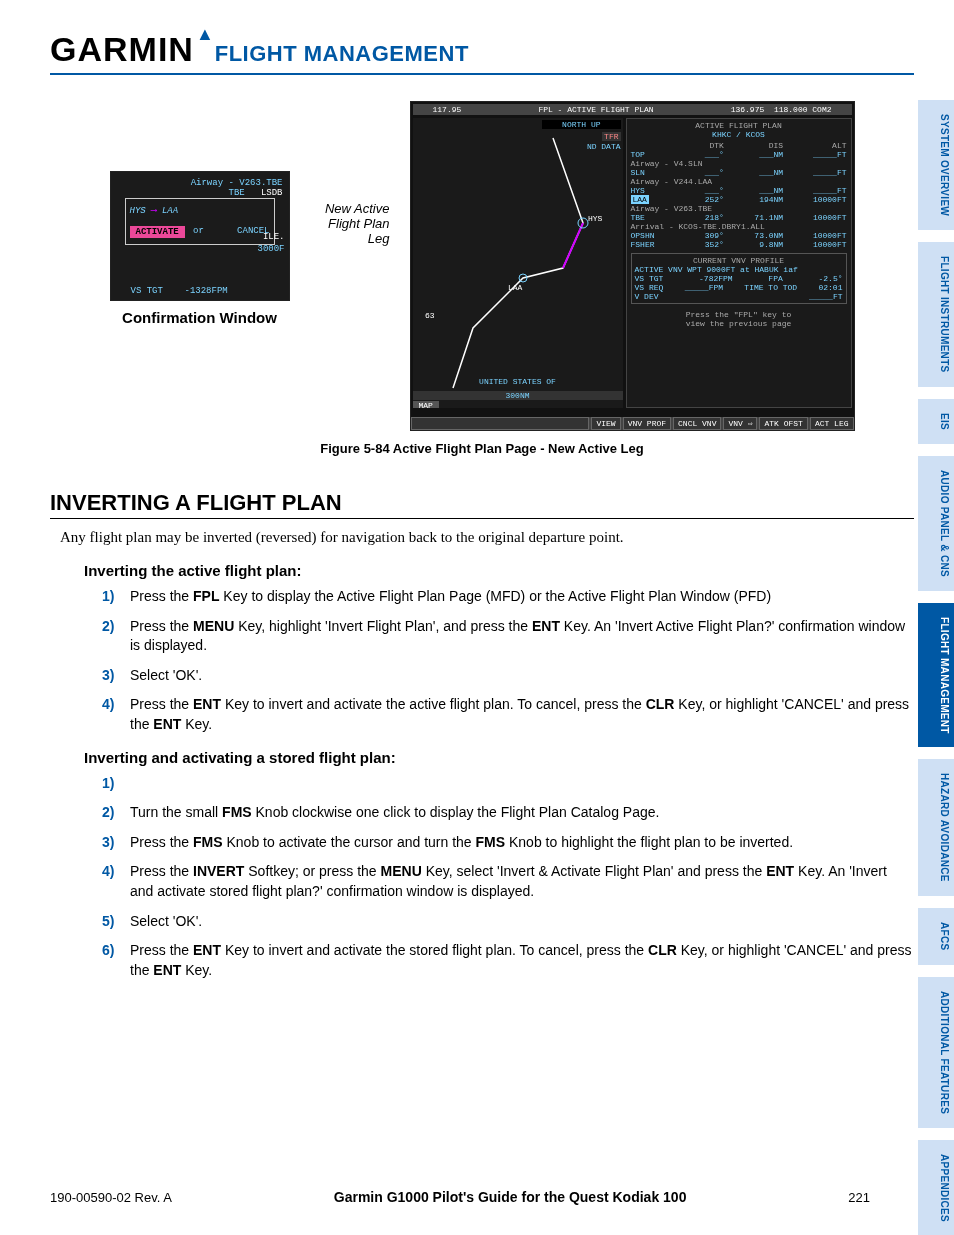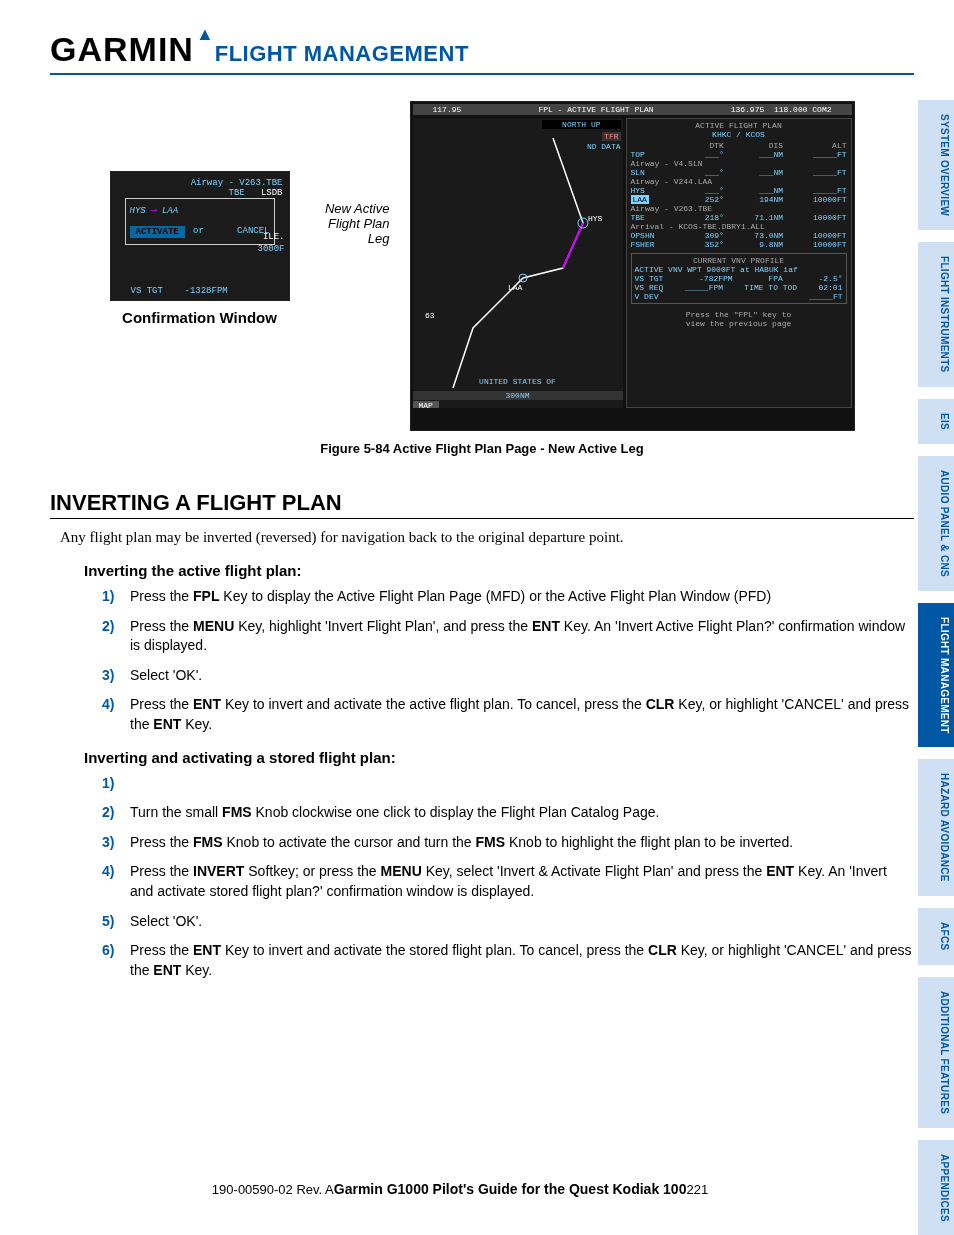--- a/index.html
+++ b/index.html
@@ -106,21 +106,21 @@
   padding: 6px 4px;
   background: #1b1b1b;
 }
 .confirm-inner .arrow-line { color:#7bd3ff;font-style:italic; }
 .confirm-inner .btn-row {
   display: flex;
   justify-content: space-between;
   margin-top: 10px;
 }
 .confirm-inner .pill {
-  background:#0369a1; color:#000; padding:1px 6px; font-weight:700;
+  background:#ec4899; color:#000; padding:1px 6px; font-weight:700;
 }
 .confirm-inner .cancel {
   color:#7bd3ff;
   margin-left:25px;
 }
 .conf-caption {
   font-size: 15px;
   font-weight: 700;
   margin-top: 8px;
 }
@@ -230,25 +230,25 @@
   line-height: 1.4;
 }
 ol.steps li .num {
   font-weight: 700;
   color: #0058a4;
   flex: 0 0 18px;
 }
 ol.steps li .txt b { font-weight: 700; }
 .footer {
   display: flex;
-  justify-content: center;
+  justify-content: space-between;
   align-items: baseline;
   width: 820px;
   position: absolute;
-  bottom: 38px;
+  bottom: 30px;
   left: 50px;
   font-size: 13px;
 }
 .footer .mid { font-weight: 700; font-size: 14px; }
 </style>
 </head>
 <body>
 
 <div class="page">
 
@@ -394,20 +394,29 @@
             <div class="row">
                 <span>V DEV</span>
                 <span>_____FT</span>
               </div>
           </div>
           <div style="text-align:center; margin-top:6px; color:#aaa;">
             <div>Press the "FPL" key to</div>
             <div>view the previous page</div>
           </div>
         </div>
+        <div class="mfd-bot">
+          <span style="flex:1;"></span>
+          <span>VIEW</span>
+          <span>VNV PROF</span>
+          <span>CNCL VNV</span>
+          <span>VNV ⇨</span>
+          <span>ATK OFST</span>
+          <span>ACT LEG</span>
+        </div>
       </div>
     </div>
   </div>
   <div class="fig-caption">Figure 5-84  Active Flight Plan Page - New Active Leg</div>
 
   <div class="h2">Inverting a Flight Plan</div>
   <p class="intro">Any flight plan may be inverted (reversed) for navigation back to the original departure point.</p>
 
   <div class="sub">Inverting the active flight plan:</div>
   <ol class="steps" id="steps1">

